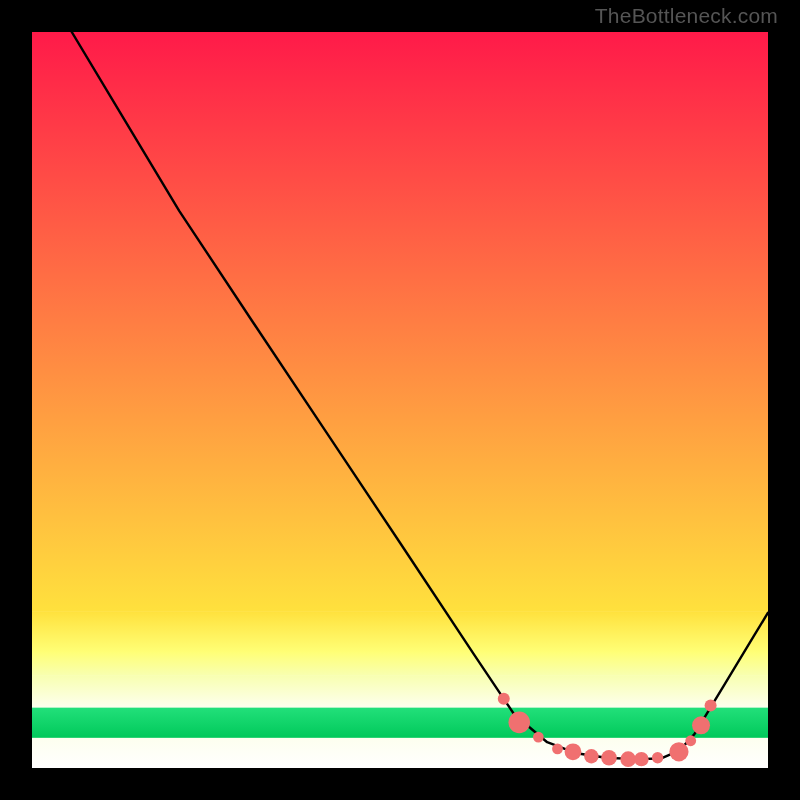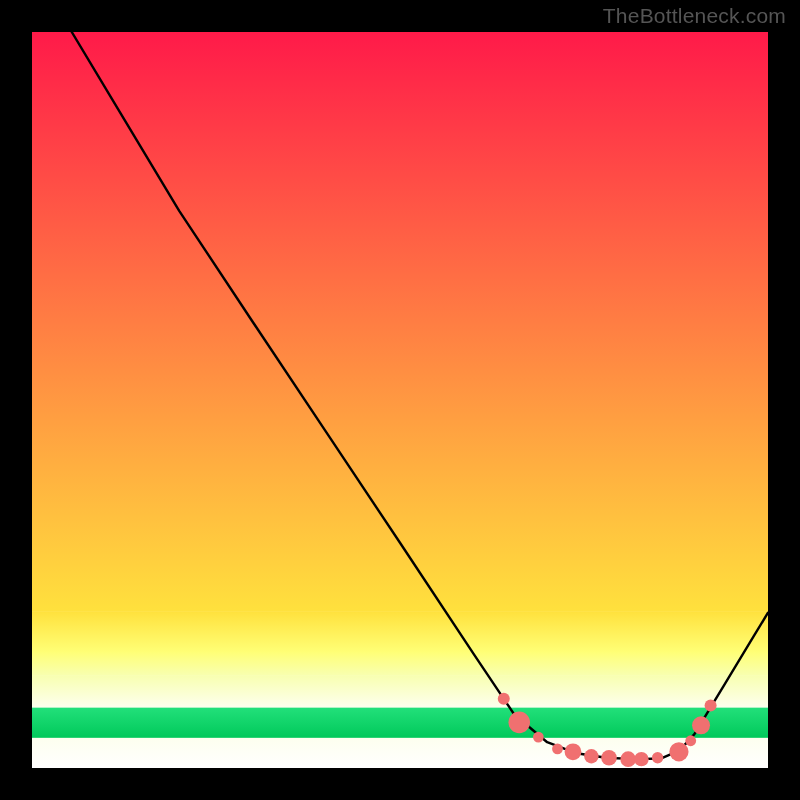--- a/index.html
+++ b/index.html
@@ -12,21 +12,21 @@
     overflow: hidden;
   }
   .stage {
     position: relative;
     width: 800px;
     height: 800px;
   }
   .watermark {
     position: absolute;
     top: 4px;
-    right: 14px;
+    right: 22px;
     font-size: 21px;
     font-weight: 500;
     color: #555;
     letter-spacing: 0.2px;
     z-index: 10;
   }
   .plot-frame {
     position: absolute;
     left: 32px;
     top: 32px;

